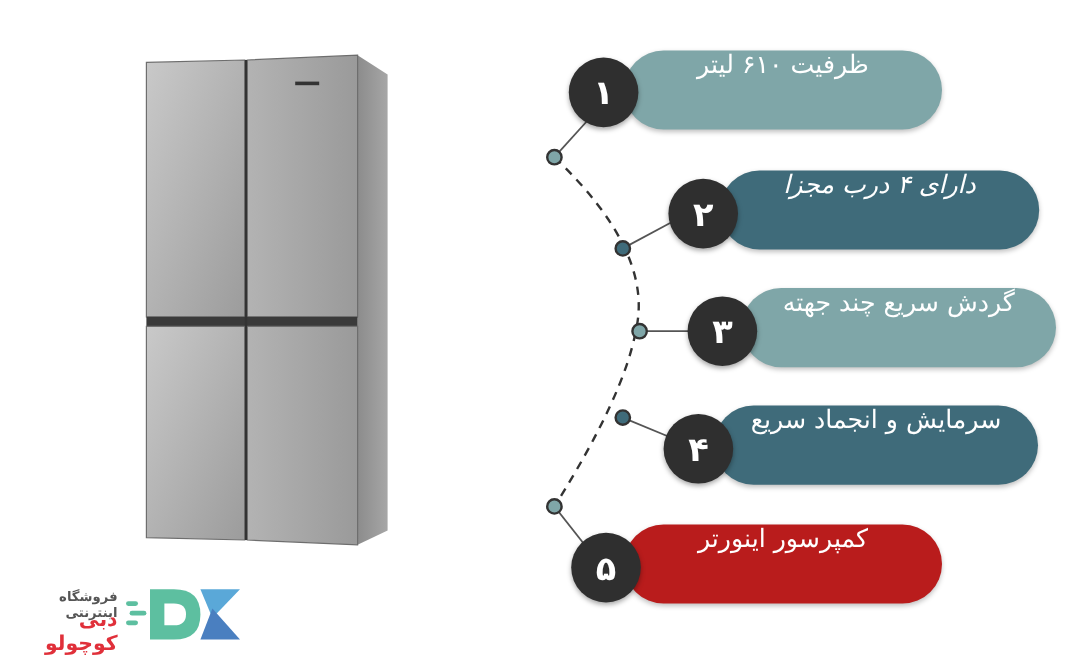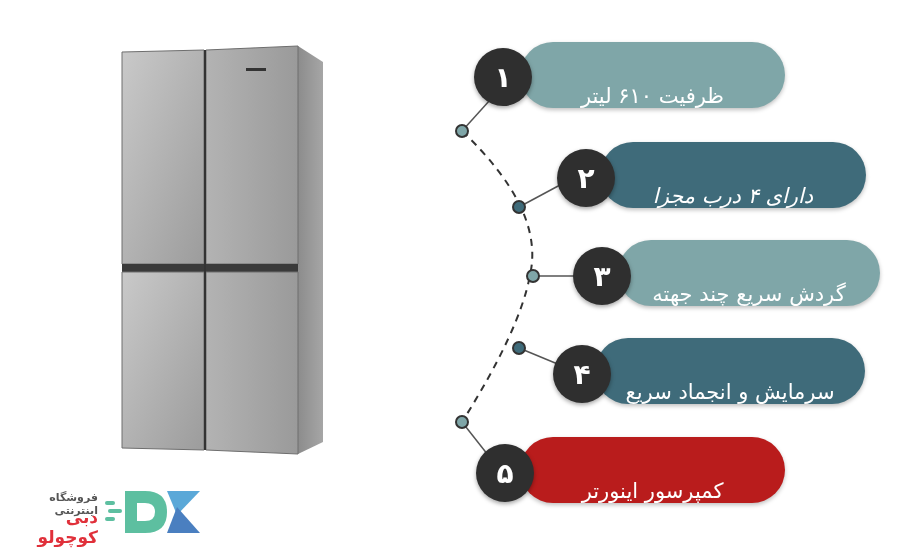--- a/index.html
+++ b/index.html
@@ -1,18 +1,18 @@
 <!DOCTYPE html>
 <html><head>
 <meta charset="utf-8">
 <style>
   html,body{margin:0;padding:0;background:#fff;}
   body{width:900px;height:550px;position:relative;overflow:hidden;font-family:"DejaVu Sans",sans-serif;}
   .abs{position:absolute;}
-  .pill{position:absolute;height:66px;border-radius:33px;display:flex;align-items:flex-end;justify-content:center;color:#fff;font-size:21px;direction:rtl;box-shadow:0 2px 4px rgba(0,0,0,0.25);}
+  .pill{position:absolute;height:66px;border-radius:33px;display:flex;align-items:flex-start;justify-content:center;color:#fff;font-size:21px;direction:rtl;box-shadow:0 2px 4px rgba(0,0,0,0.25);}
   .pill span{display:block;}
   .num{position:absolute;width:58px;height:58px;border-radius:50%;background:#2f2f2f;color:#fff;display:flex;align-items:center;justify-content:center;font-size:28px;font-weight:bold;box-shadow:0 2px 4px rgba(0,0,0,0.35);}
   .dot{position:absolute;width:14px;height:14px;border-radius:50%;border:2px solid #333;box-sizing:border-box;}
   .logo-text{direction:rtl;text-align:right;}
 </style>
 </head>
 <body>
 
 <div class="abs" style="left:118px;top:42px;width:210px;height:415px;">
   <svg width="210" height="415" viewBox="0 0 210 415">

